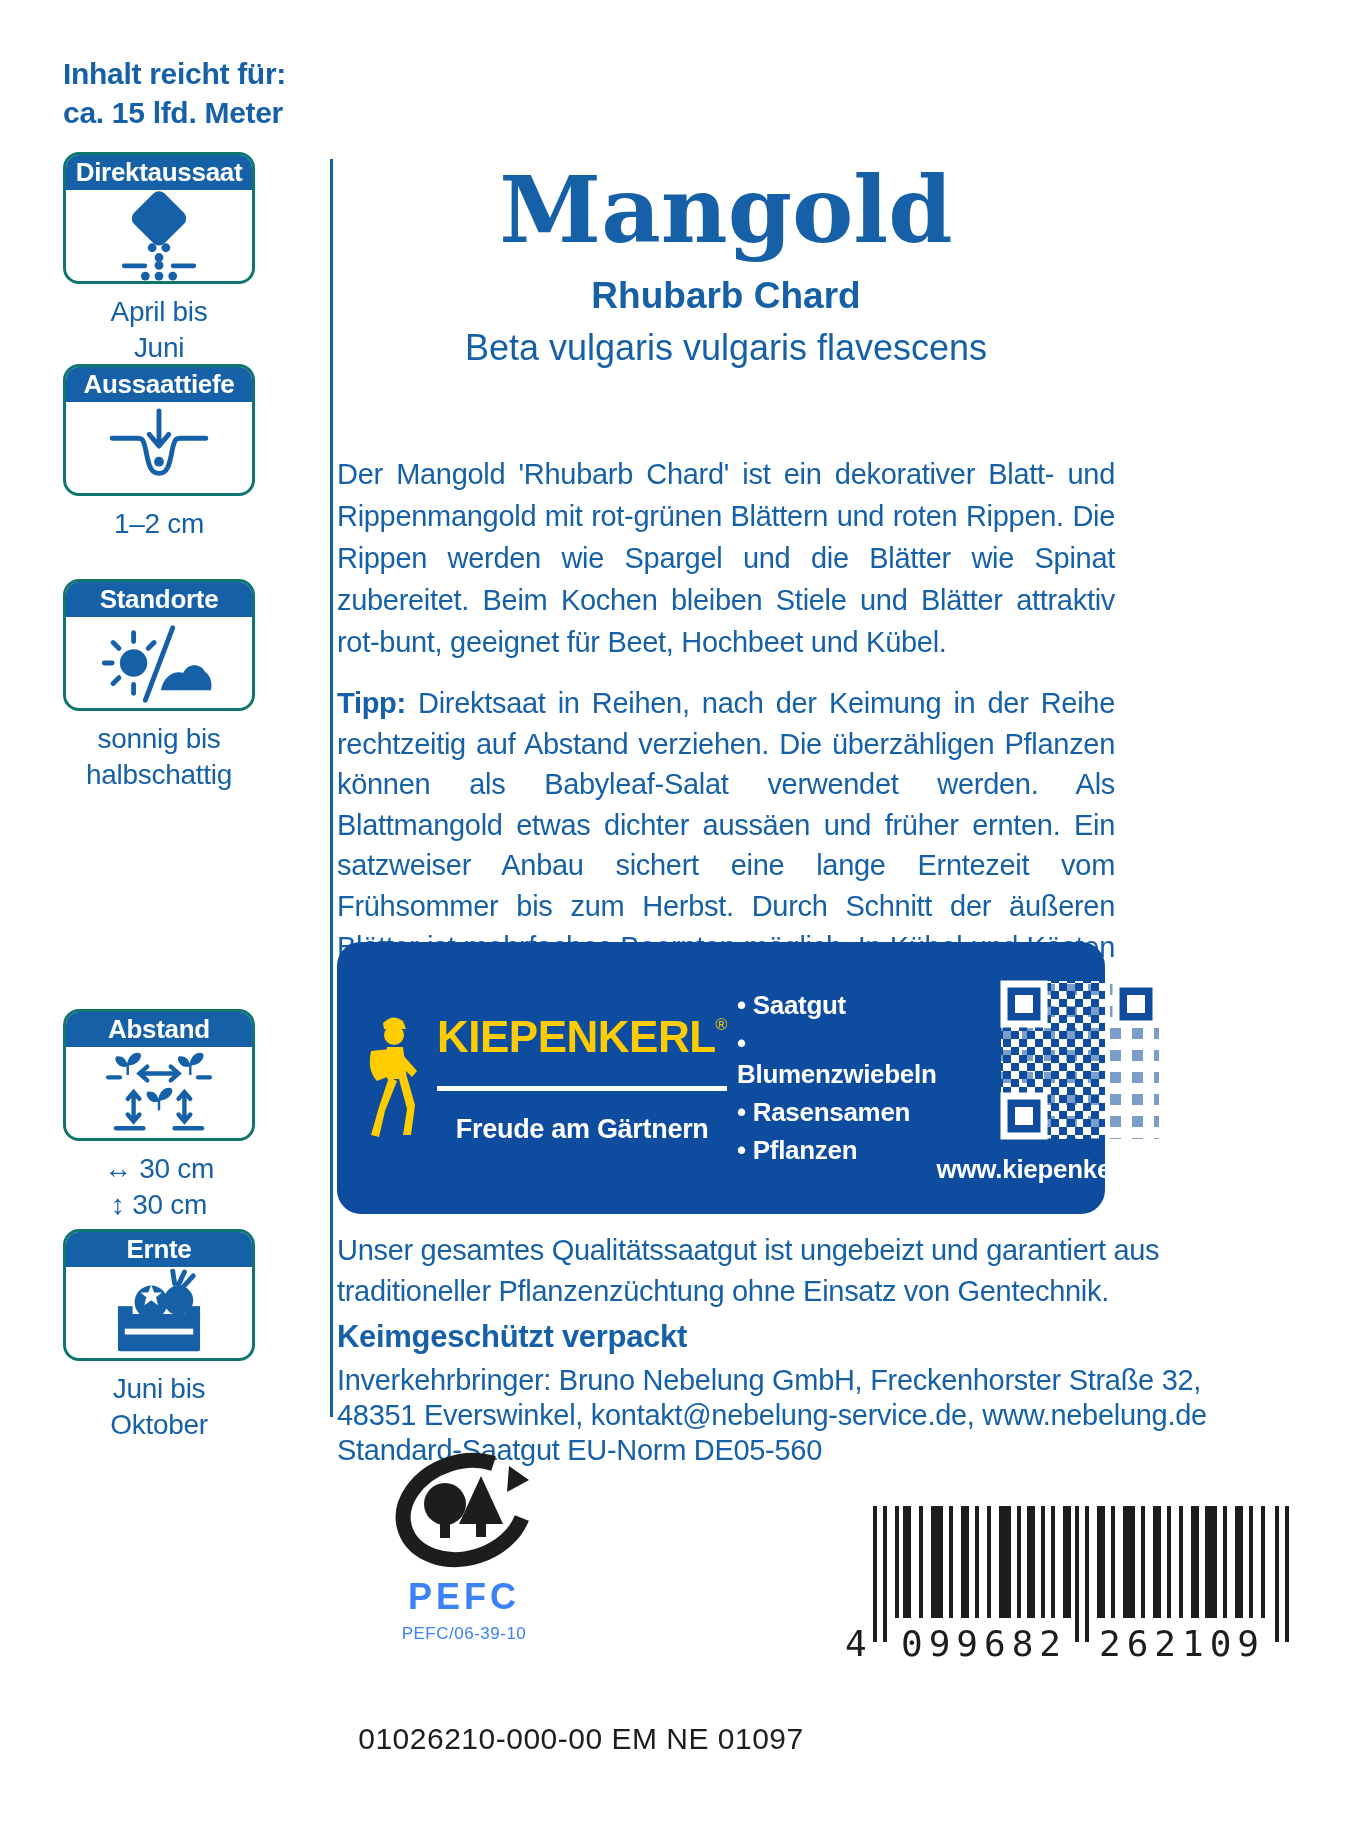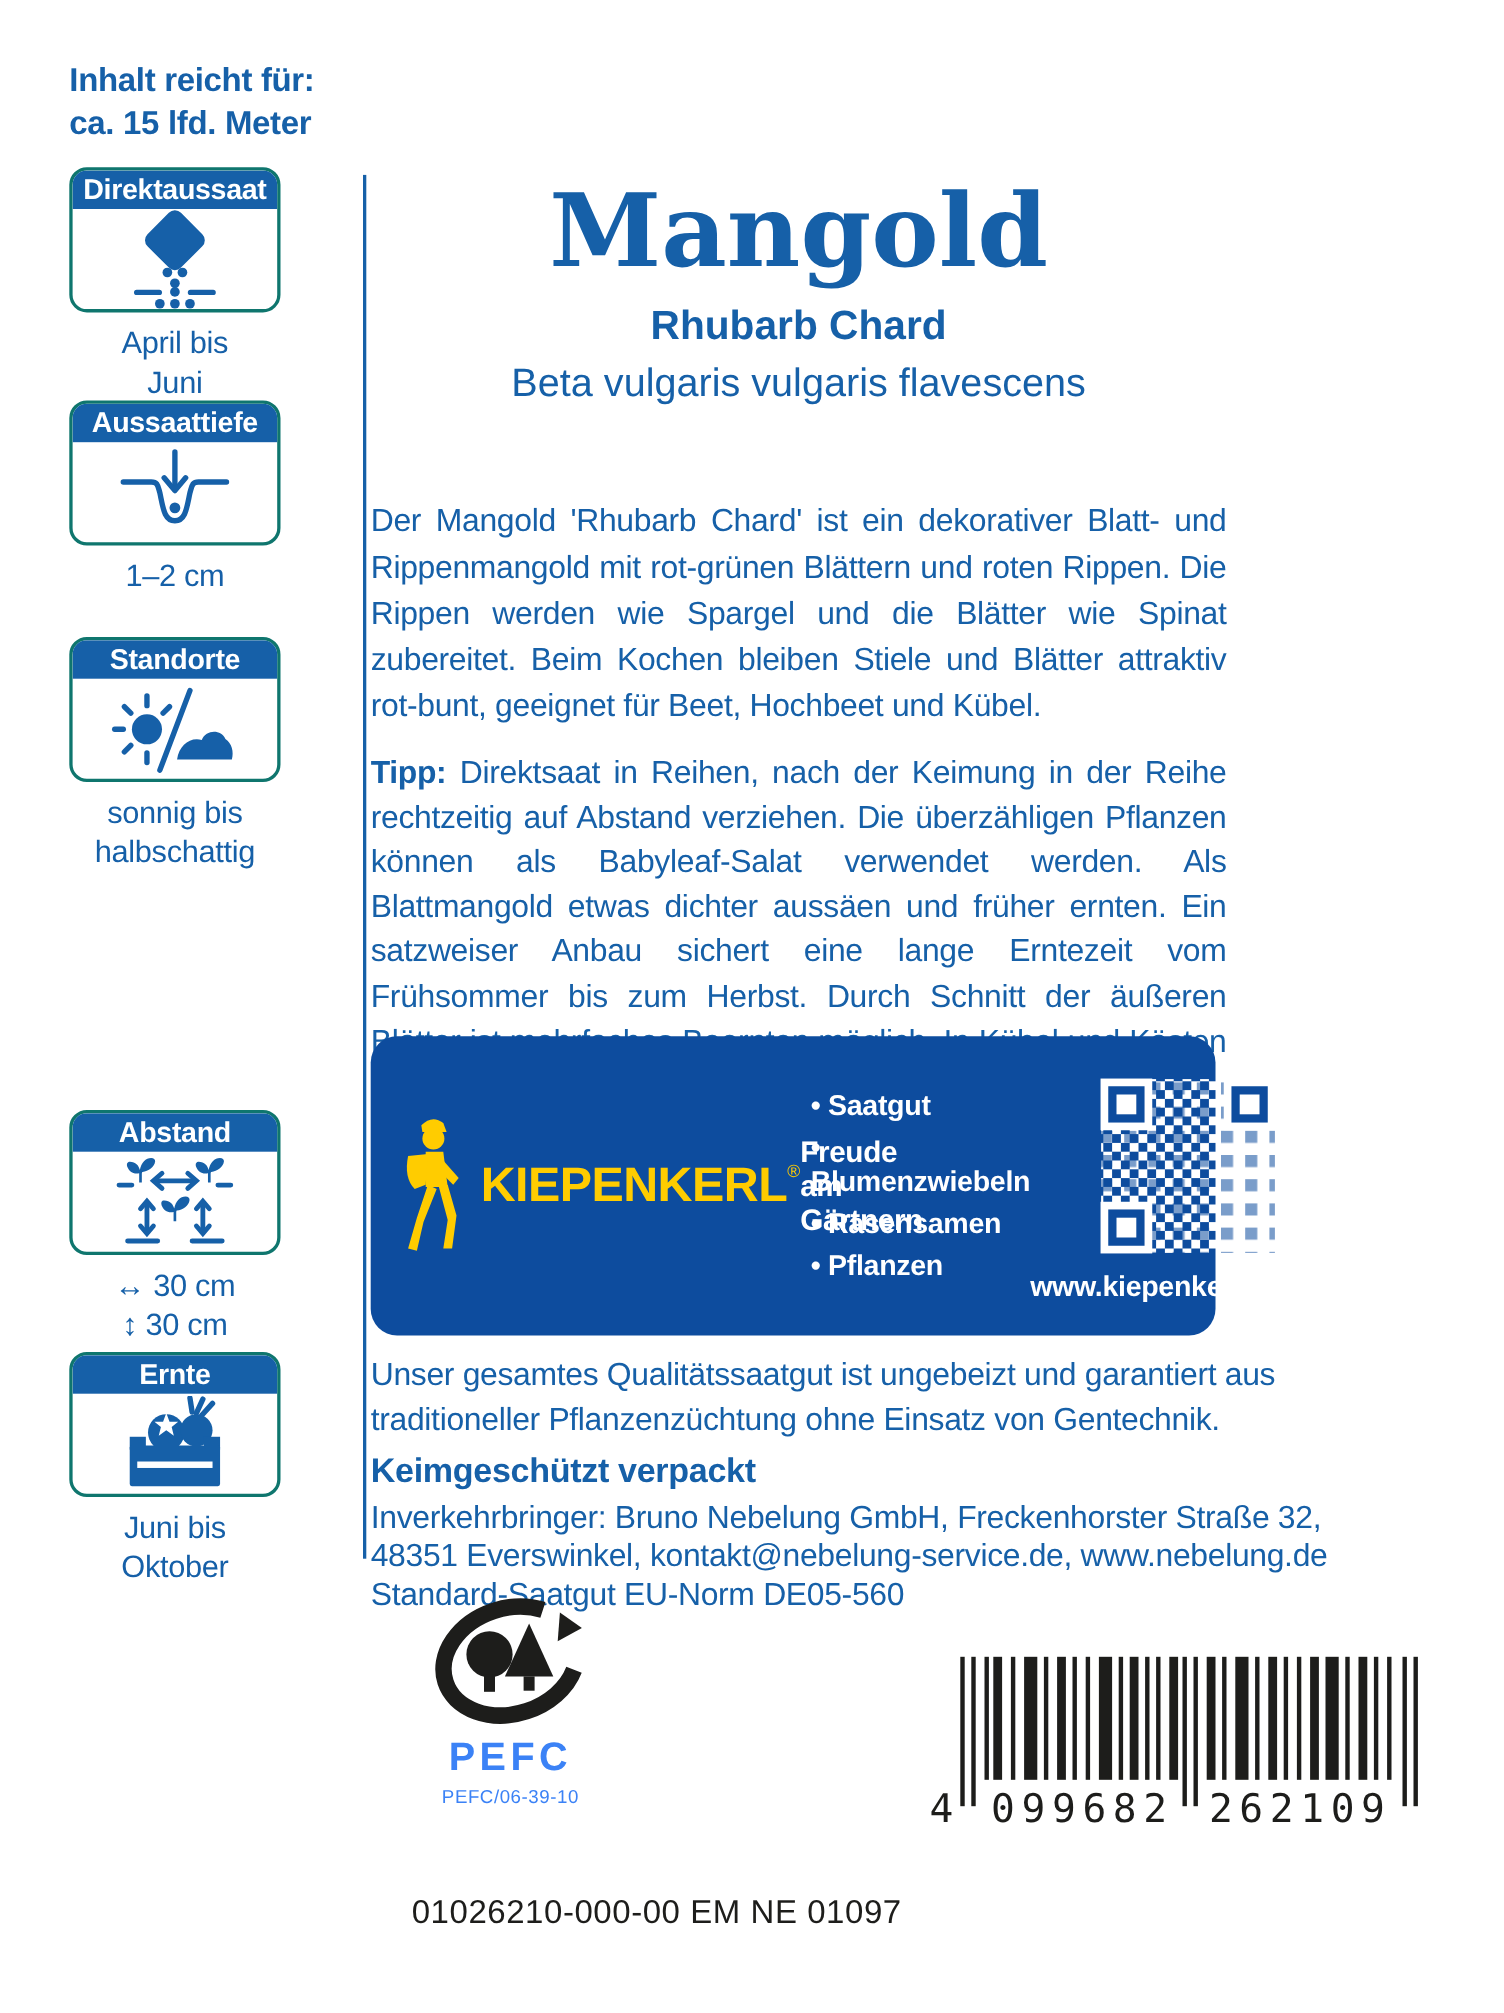--- a/index.html
+++ b/index.html
@@ -33,21 +33,21 @@
         text-align:justify;letter-spacing:-.3px;}
   .tip{position:absolute;left:337px;top:630px;width:778px;font-size:29px;line-height:1.4;
         text-align:justify;letter-spacing:-.3px;}
   .tip b{font-weight:bold;}
 
   
   .banner{position:absolute;left:337px;top:918px;width:768px;height:272px;background:#0d4c9e;
         border-radius:24px;box-sizing:border-box;display:flex;align-items:center;
         padding:0 22px 0 26px;color:#fff;}
   .logo-block{display:flex;align-items:center;gap:10px;width:340px;flex:0 0 auto;}
-  .brand-stack{display:flex;flex-direction:row;align-items:center;}
+  .brand-stack{display:flex;flex-direction:column;align-items:center;gap:16px;}
   .brand-line{display:flex;align-items:flex-start;}
   .brand-name{font-size:44px;font-weight:bold;color:#ffcc00;letter-spacing:-.5px;}
   .brand-reg{font-size:16px;color:#ffcc00;margin-top:4px;}
   .brand-rule{width:100%;height:5px;background:#fff;margin:8px 0 7px 0;}
   .slogan{font-size:27px;font-weight:bold;color:#fff;letter-spacing:-.3px;}
   .products{list-style:none;margin:0 0 0 34px;padding:0;}
   .products li{font-size:26px;font-weight:bold;color:#fff;margin:7px 0;letter-spacing:-.3px;}
   .products li::before{content:"• ";}
   .qr-col{margin-left:auto;display:flex;flex-direction:column;align-items:flex-end;padding-top:4px;}
   .qr-wrap{width:170px;height:170px;position:relative;}
@@ -62,21 +62,21 @@
 
   
   .pefc{position:absolute;left:384px;top:1428px;width:160px;text-align:center;color:#3b82f6;}
   .pefc-label{font-size:36px;font-weight:bold;letter-spacing:4px;margin-top:4px;}
   .pefc-code{font-size:17px;margin-top:6px;letter-spacing:.5px;}
 
   
   .barcode{position:absolute;left:843px;top:1482px;}
   .barcode text{font-family:"DejaVu Sans Mono","Liberation Mono",monospace;font-size:36px;fill:#1d1d1b;}
 
-  .footer-code{position:absolute;left:352px;top:1698px;width:490px;text-align:center;
+  .footer-code{position:absolute;left:336px;top:1698px;width:490px;text-align:center;
         font-size:30px;color:#1d1d1b;letter-spacing:.5px;}
 </style>
 </head>
 <body>
 
 <div class="page">
 
   <svg width="0" height="0" style="position:absolute" aria-hidden="true">
     <defs>
       <g id="sprout" fill="#1660a8">

